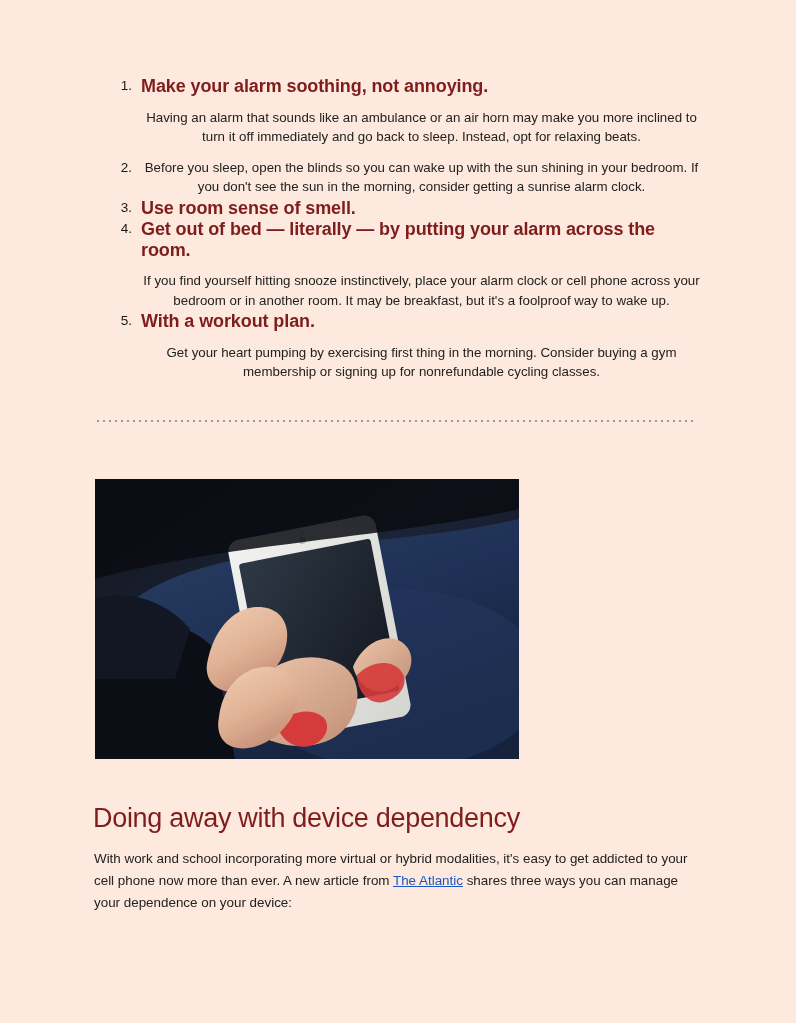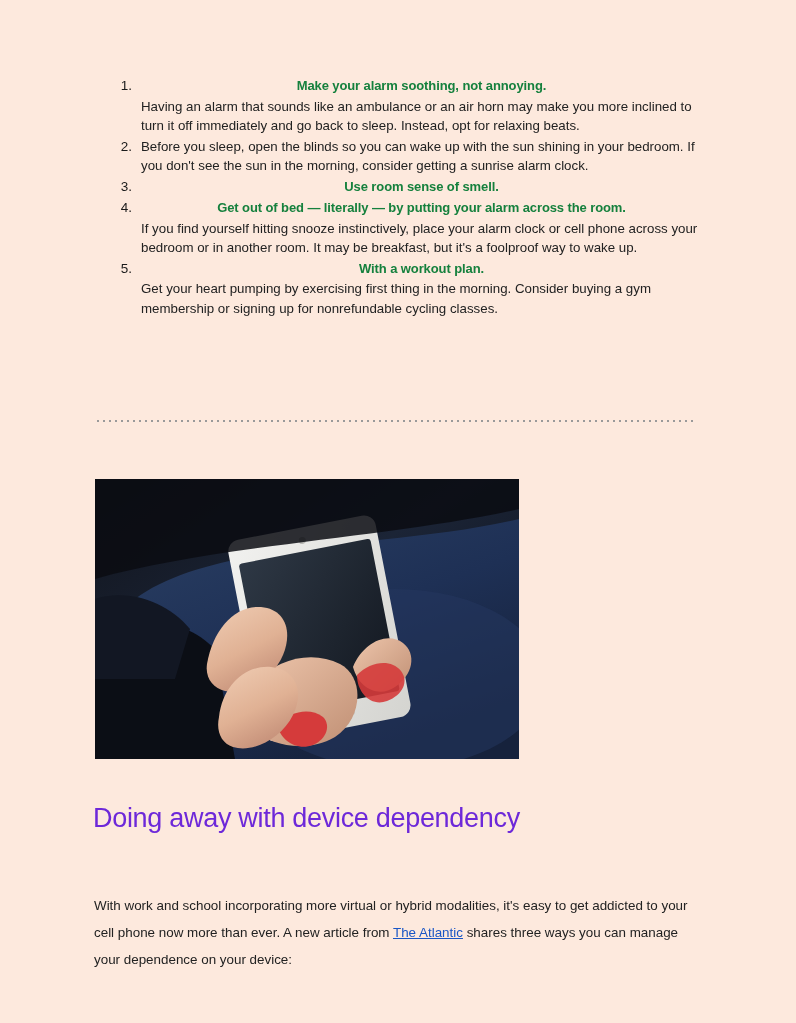--- a/index.html
+++ b/index.html
@@ -40,32 +40,32 @@
     position: absolute;
     left: 14px;
     top: 0;
     width: 22px;
     text-align: right;
     font-size: 13.5px;
     line-height: 20.5px;
     color: #1a1a1a;
   }
   .tip-title {
-    font-size: 13px;
+    font-size: 18px;
     font-weight: bold;
     line-height: 20.5px;
     letter-spacing: -0.1px;
-    color: #15803d;
-    text-align: center;
+    color: #7f1d1d;
   }
   .tip-body {
     font-size: 13.3px;
     line-height: 19.5px;
     color: #222;
-    margin-top: 0px;
+    margin-top: 11px;
+    text-align: center;
   }
 
   
   .divider {
     position: absolute;
     left: 95px;
     top: 418px;
     width: 601px;
     height: 4px;
     background-image: radial-gradient(circle, #9a9a9a 1px, rgba(0,0,0,0) 1.4px);
@@ -87,31 +87,31 @@
   .photo svg { display: block; }
 
   
   .section-heading {
     position: absolute;
     left: 93px;
     top: 801px;
     font-size: 27px;
     font-weight: normal;
     letter-spacing: -0.3px;
-    color: #6d28d9;
+    color: #7f1d1d;
     margin: 0;
     line-height: 34px;
   }
   .section-para {
     position: absolute;
     left: 94px;
-    top: 892px;
+    top: 848px;
     width: 600px;
     font-size: 13.4px;
-    line-height: 27px;
+    line-height: 22px;
     color: #222;
     margin: 0;
   }
   .inline-link {
     color: #1a56c5;
     text-decoration: underline;
   }
 </style>
 </head>
 <body>

